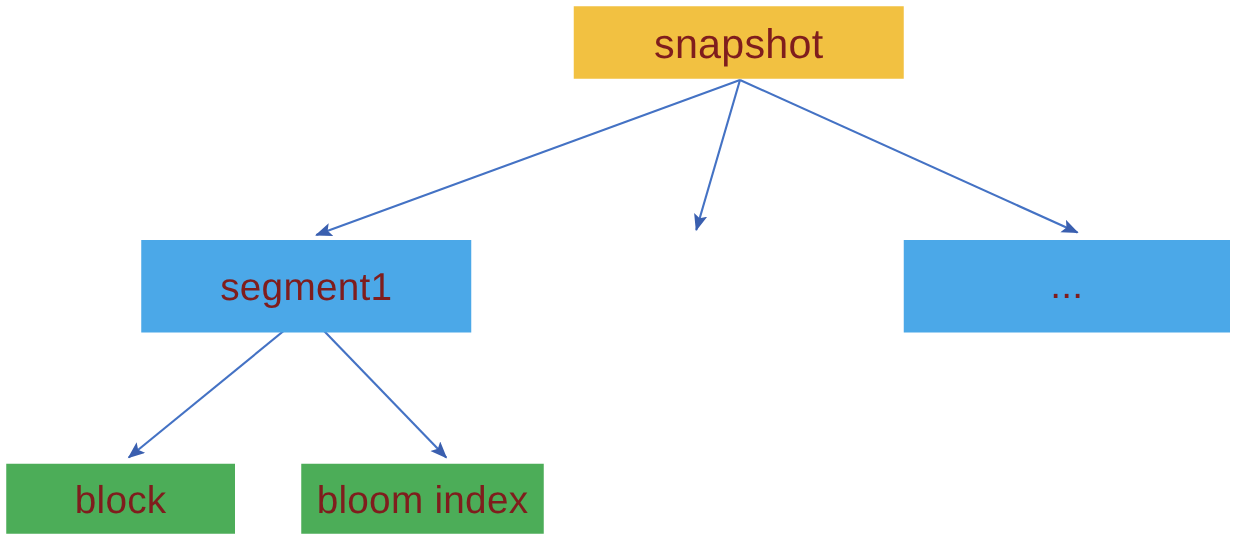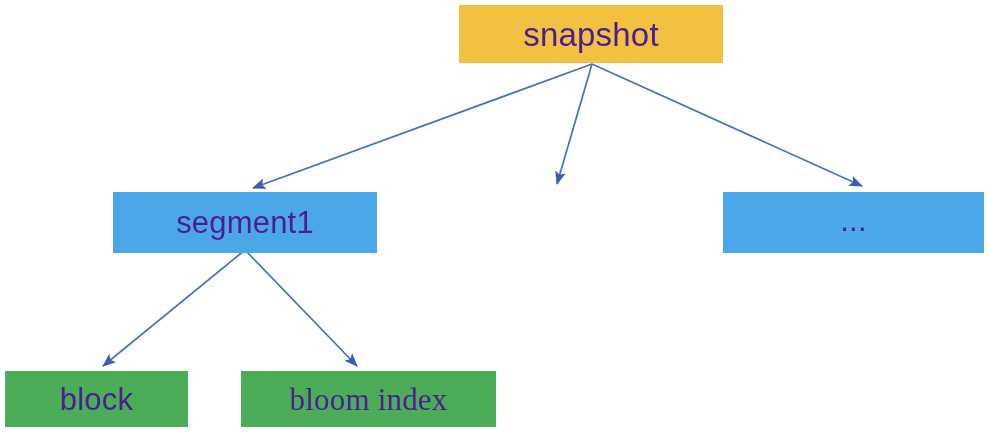--- a/index.html
+++ b/index.html
@@ -23,55 +23,55 @@
     top: 0;
     width: 989px;
     height: 434px;
     pointer-events: none;
   }
   .node {
     position: absolute;
     display: flex;
     align-items: center;
     justify-content: center;
-    color: #4c1d95;
+    color: #7f1d1d;
     font-weight: 400;
     letter-spacing: 0.2px;
     box-sizing: border-box;
     white-space: nowrap;
   }
   .node-label {
     display: block;
     line-height: 1;
   }
   .node-root {
     left: 459px;
     top: 5px;
     width: 264px;
     height: 58px;
     background: #f2c141;
     font-size: 33px;
   }
   .node-seg {
     top: 192px;
-    height: 61px;
+    height: 74px;
     background: #4ba8e8;
     font-size: 31px;
   }
   .node-seg-1 { left: 113px;  width: 264px; }
   .node-seg-2 { left: 418px;  width: 264px; }
   .node-seg-3 { left: 723px;  width: 261px; }
   .node-leaf {
     top: 371px;
     height: 56px;
     background: #4cad58;
     font-size: 31px;
   }
   .node-leaf-1 { left: 5px;   width: 183px; }
-  .node-leaf-2 { left: 241px; width: 255px; font-family: Liberation Serif, serif; }
+  .node-leaf-2 { left: 241px; width: 194px; }
   .ellipsis-label {
     font-size: 31px;
     line-height: 1;
     position: relative;
     top: -2px;
   }
 </style>
 </head>
 <body>
 

